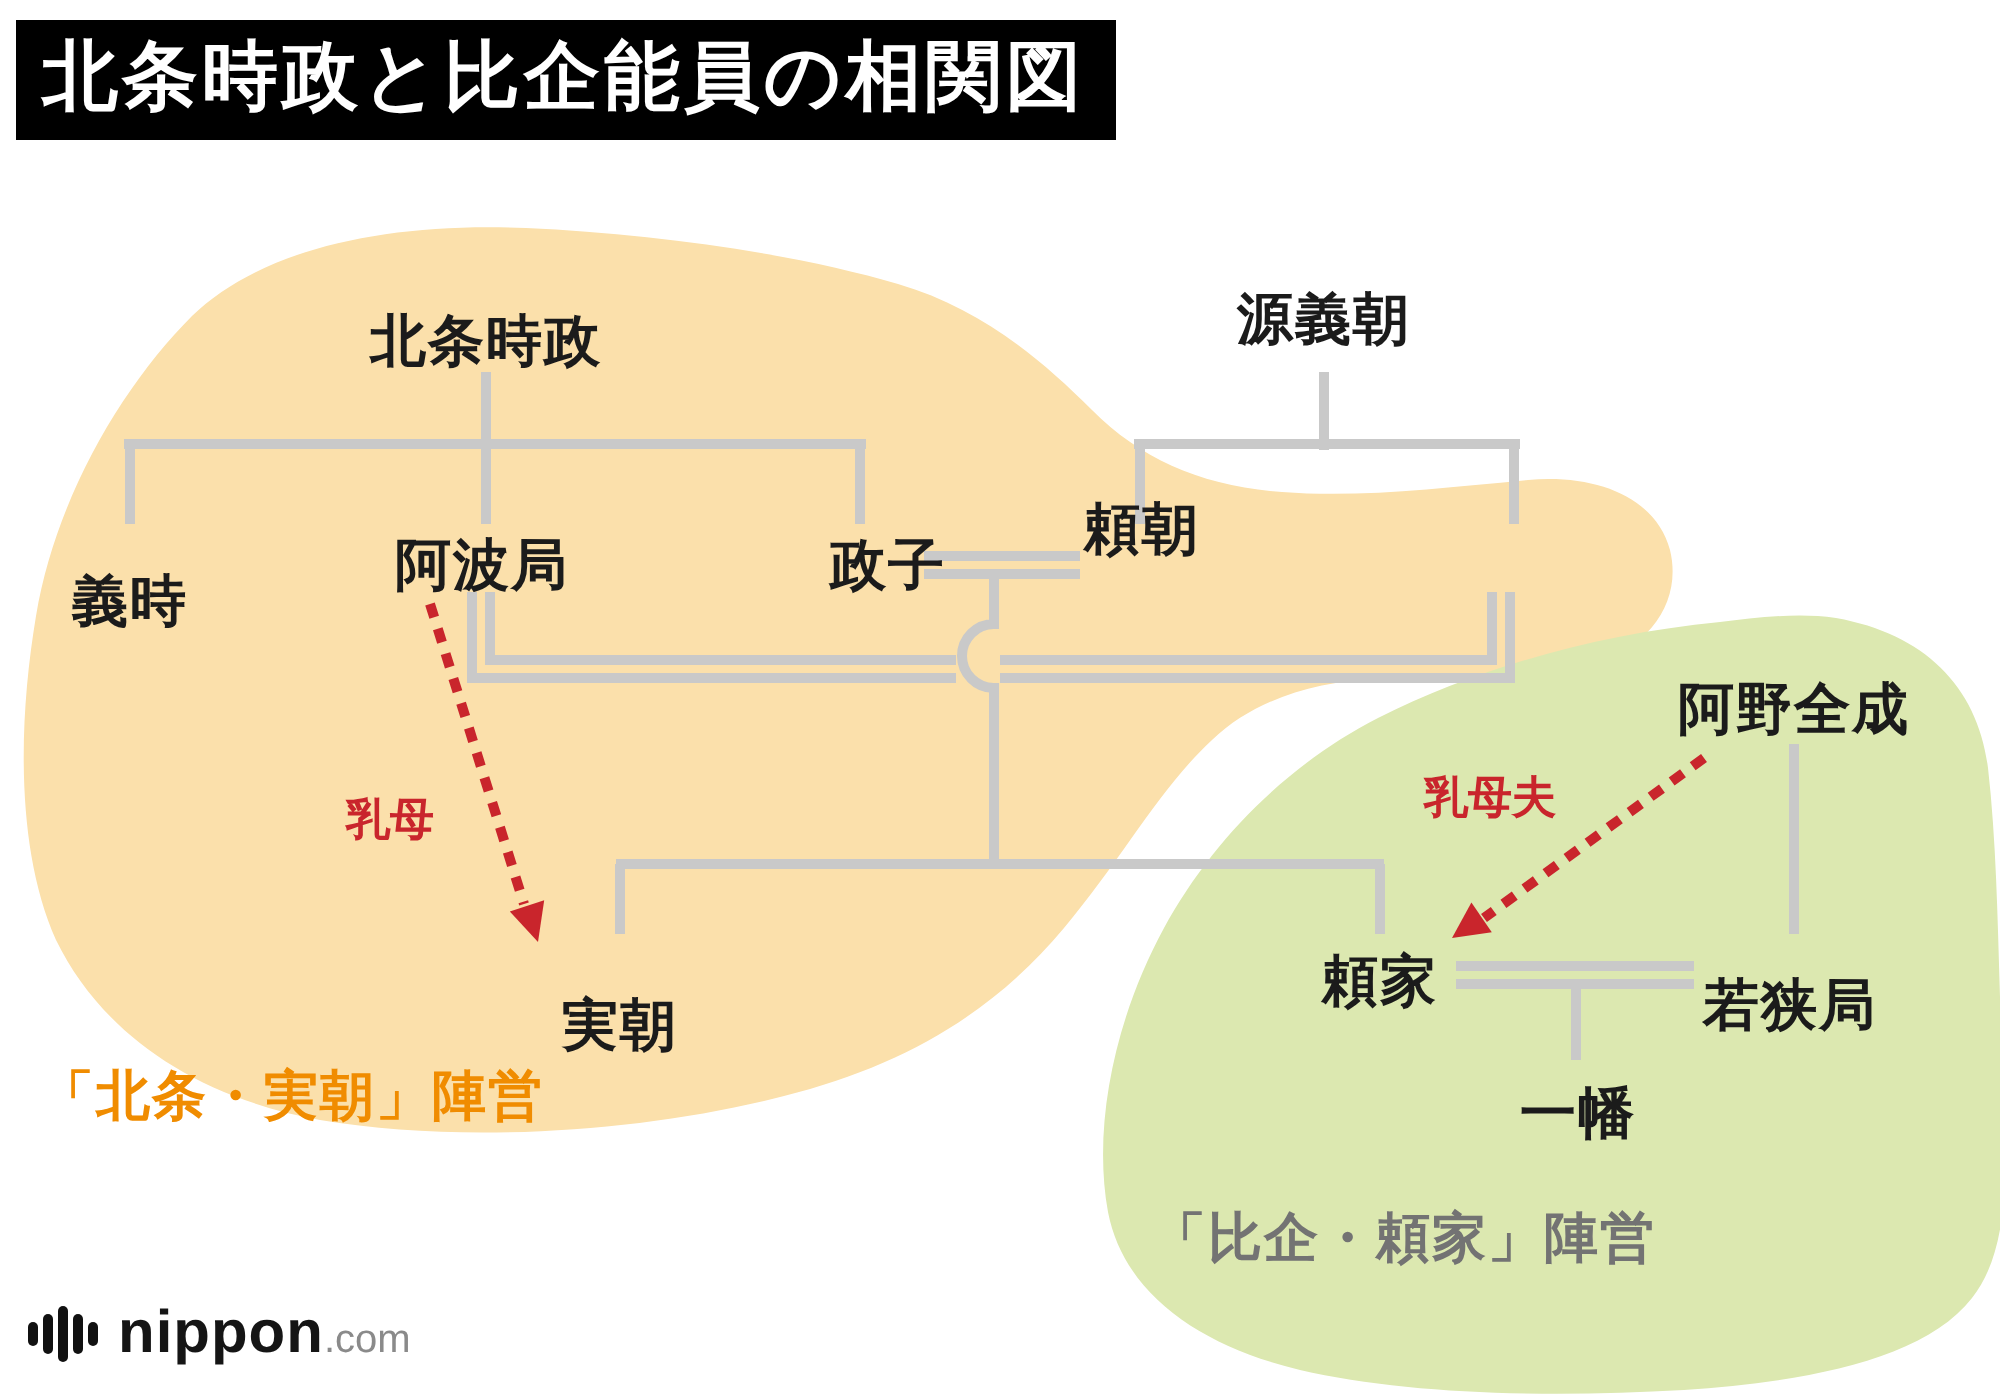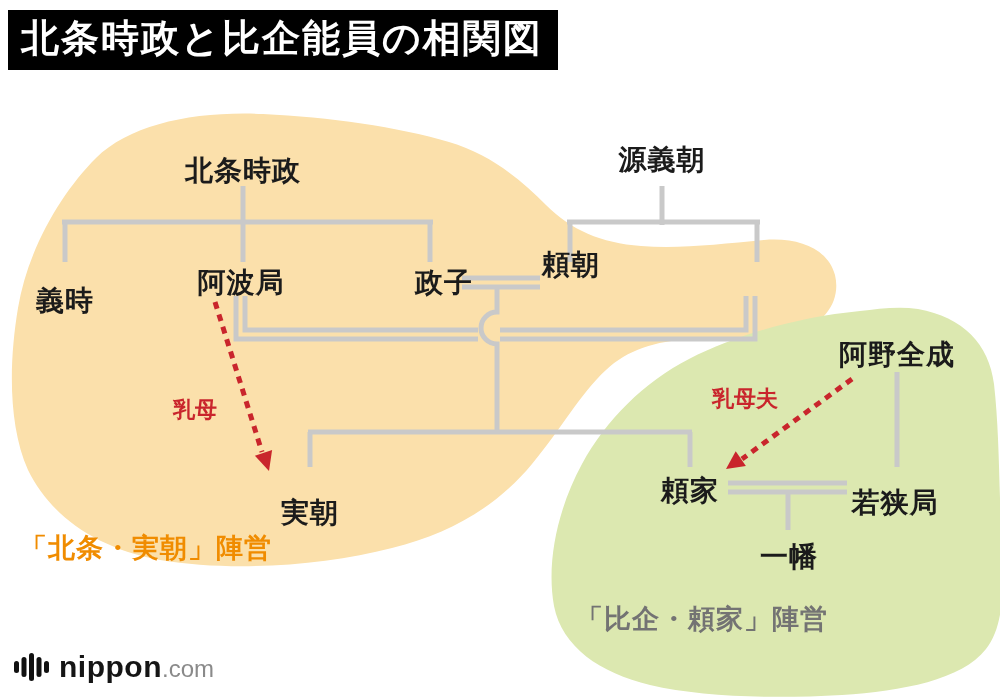--- a/index.html
+++ b/index.html
@@ -21,21 +21,21 @@
     position:absolute;transform:translate(-50%,-50%);
     font-size:22px;font-weight:700;color:#c9252c;white-space:nowrap;
   }
   .camp-label{
     position:absolute;font-size:27px;font-weight:800;white-space:nowrap;letter-spacing:1px;
   }
   .camp-label.hojo{left:20px;top:530px;color:#f08c00;}
   .camp-label.hiki{left:528px;top:601px;color:#737373;margin-left:48px;}
   .logo{position:absolute;left:12px;top:649px;display:flex;align-items:center;gap:9px;}
   .logo-nippon{font-size:30px;font-weight:700;color:#151515;letter-spacing:0.5px;text-align:right;}
-  .logo-com{font-size:24px;font-weight:400;color:#8a8a8a;}
+  .logo-com{font-size:20px;font-weight:400;color:#8a8a8a;}
 </style>
 </head>
 <body>
 
 <div class="stage">
 
   <svg class="layer" width="1000" height="700" viewBox="0 0 1000 700">
 
     <path d="M 96,158 C 62,192 28,248 18,308 C 9,362 8,425 28,470
          C 50,515 95,548 160,560 C 232,572 322,566 392,548

